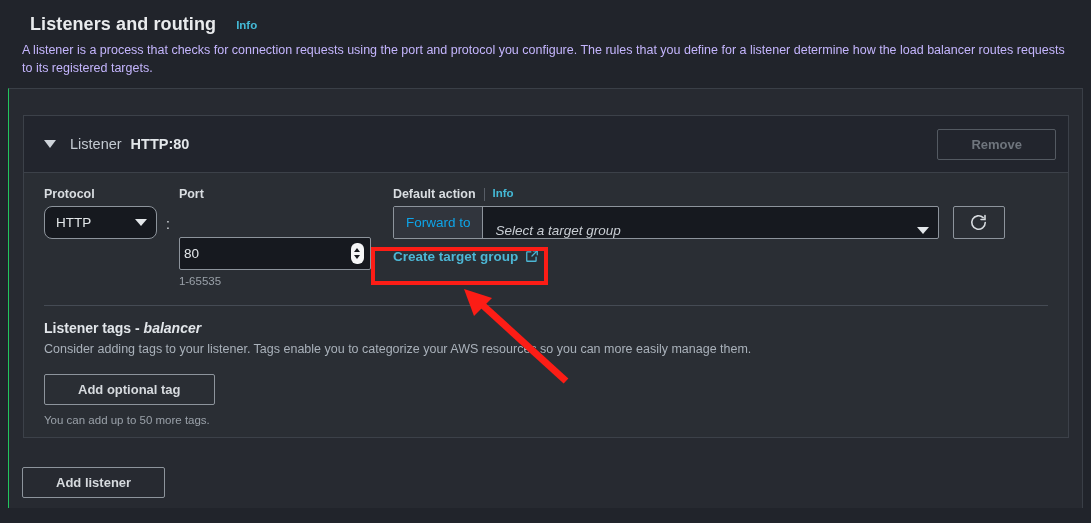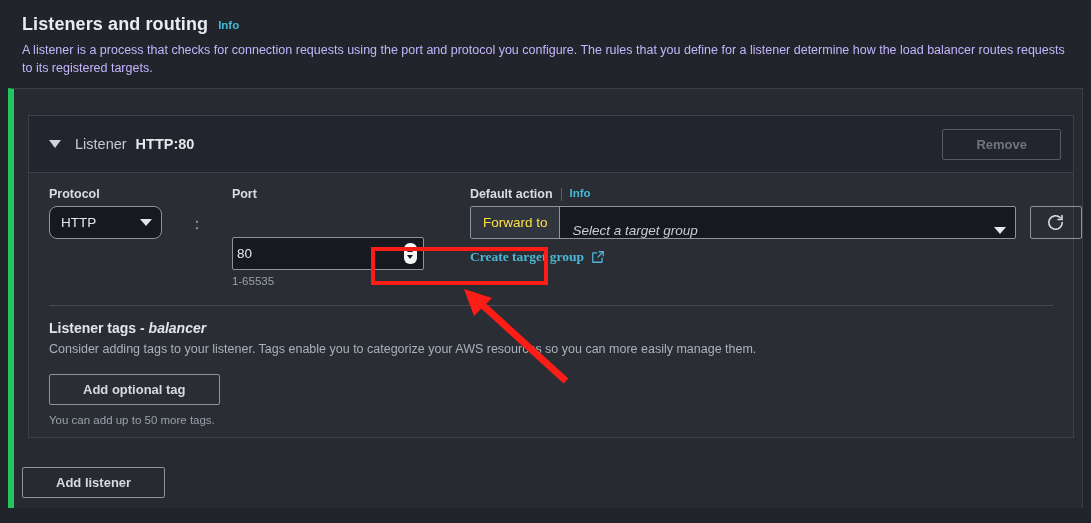--- a/index.html
+++ b/index.html
@@ -12,21 +12,21 @@
   #screen {
     position: relative;
     width: 1091px;
     height: 523px;
     background: #21242b;
     overflow: hidden;
   }
 
   
   .page-header { padding: 14px 22px 0 22px; }
-  .page-title-row { display: flex; align-items: baseline; gap: 10px; }
+  .page-title-row { display: flex; align-items: baseline; gap: 20px; margin-left: 8px; }
   .page-title {
     font-size: 18px; font-weight: bold; color: #e9ebed;
     letter-spacing: .1px;
   }
   .info-link {
     font-size: 11.5px; font-weight: bold; color: #44b9d6;
     cursor: pointer; position: relative; top: -1px;
   }
   .page-desc {
     margin-top: 7px;
@@ -34,21 +34,21 @@
     max-width: 1052px;
   }
 
   
   .listeners-panel {
     position: absolute;
     left: 8px; top: 88px;
     width: 1075px; height: 420px;
     background: #272a31;
     border-top: 1px solid #3a3f47;
-    border-left: 6px solid #22c55e;
+    border-left: 1px solid #22c55e;
     border-right: 1px solid #3a3f47;
   }
 
   
   .listener-card {
     position: absolute;
     left: 14px; top: 26px;
     width: 1046px; height: 323px;
     background: #2a2e34;
     border: 1px solid #3c4149;
@@ -87,21 +87,21 @@
     white-space: nowrap;
   }
   .btn.disabled {
     color: #6f757d;
     border-color: #545a62;
     cursor: default;
   }
 
   
   .listener-body { padding: 14px 20px 0 20px; }
-  .form-row { display: flex; align-items: flex-start; gap: 24px; }
+  .form-row { display: flex; align-items: flex-start; }
   .field { display: flex; flex-direction: column; }
   .field-label {
     font-size: 12.5px; font-weight: bold; color: #d9dde1;
     margin-bottom: 5px;
     display: flex; align-items: center; gap: 8px;
   }
   .label-divider {
     width: 1px; height: 13px; background: #575d66;
     display: inline-block;
   }
@@ -173,21 +173,21 @@
   .addon-group {
     display: flex; align-items: stretch;
     width: 546px; height: 33px;
     border: 1px solid #8d949c;
     border-radius: 2px;
     background: #16191f;
     overflow: hidden;
   }
   .addon {
     background: #31353d;
-    color: #fde047;
+    color: #0ea5e9;
     font-size: 13.5px;
     display: flex; align-items: center;
     padding: 0 12px;
     border-right: 1px solid #8d949c;
     white-space: nowrap;
   }
   .tg-select {
     flex: 1 1 auto;
     display: flex; align-items: center; justify-content: space-between;
     padding: 16px 9px 0 12px;
@@ -200,24 +200,23 @@
     width: 52px; height: 33px;
     margin-left: 14px;
     border: 1px solid #8d949c;
     border-radius: 2px;
     background: transparent;
     display: flex; align-items: center; justify-content: center;
     cursor: pointer;
   }
   .create-tg {
     margin-top: 10px;
-    display: inline-flex; align-items: center; gap: 7px;
+    display: inline-flex; align-items: flex-start; gap: 7px;
     color: #4cb6d4; font-size: 13.5px; font-weight: bold;
     cursor: pointer;
-    font-family: Liberation Serif, serif;
   }
 
   
   .divider {
     height: 1px; background: #454b54;
     margin: 18px 0 0 0;
   }
   .tags-title {
     margin-top: 14px;
     font-size: 14px; font-weight: bold; color: #e2e6ea;

